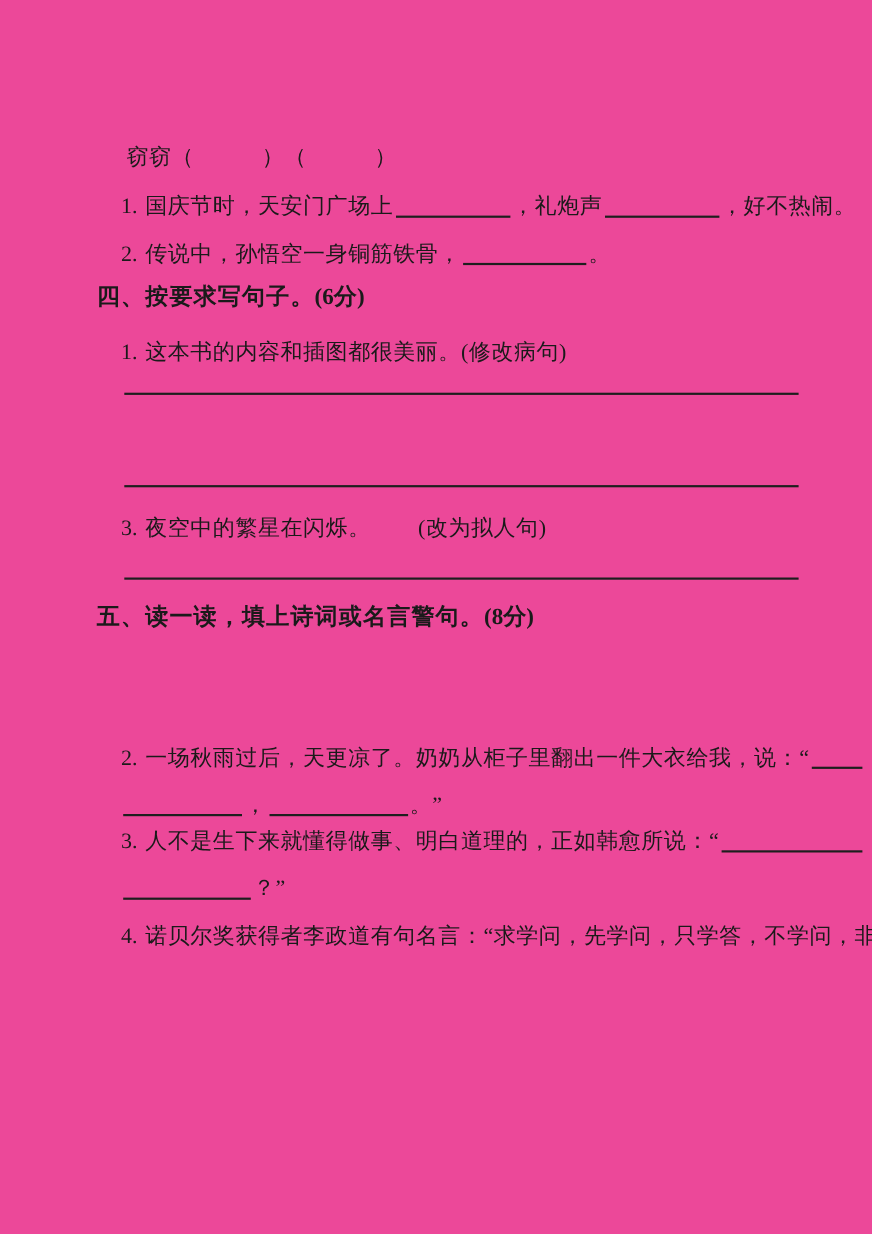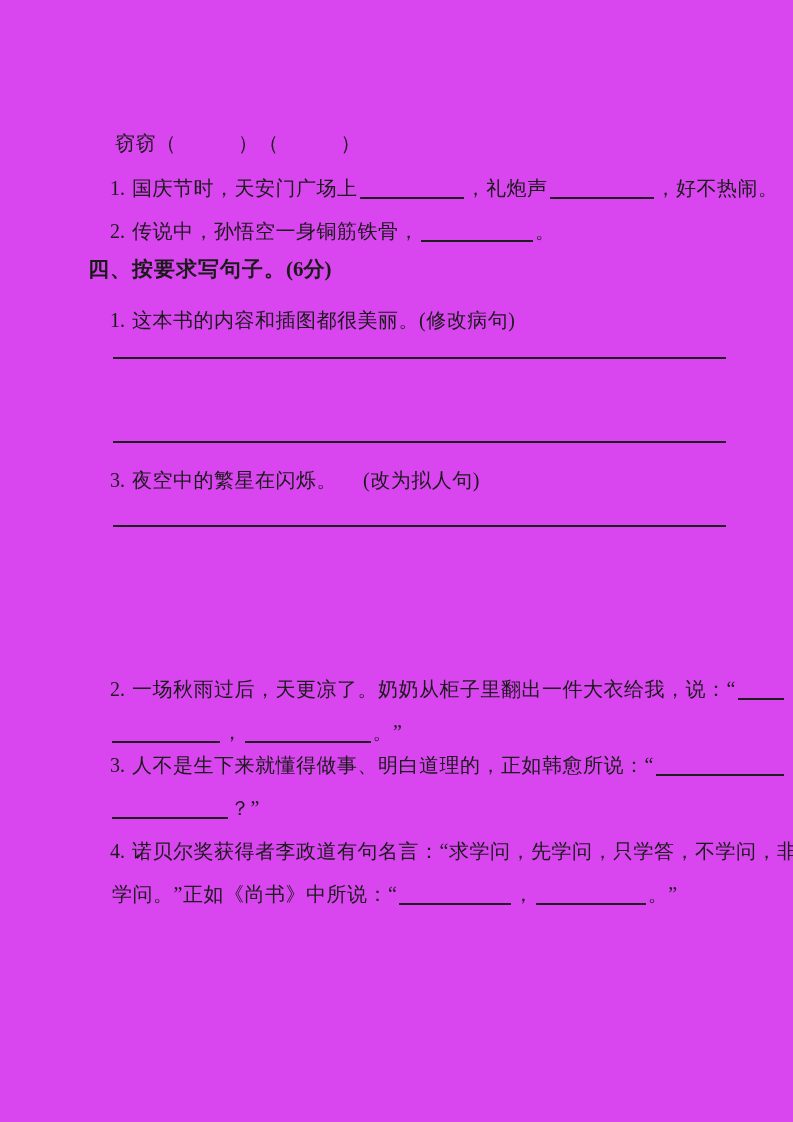--- a/index.html
+++ b/index.html
@@ -4,21 +4,21 @@
 <style>
   html,body{margin:0;padding:0;}
   body{
     width:793px;height:1122px;
     background:#f4f4f4;
     font-family:"Liberation Serif","DejaVu Sans",serif;
   }
   .page{
     position:relative;
     width:793px;height:1122px;
-    background:#d946ef;
+    background:#ec4899;
     color:#1a1a1a;
     overflow:hidden;
   }
   .line{
     position:absolute;
     font-size:20px;
     line-height:24px;
     white-space:nowrap;
     letter-spacing:0.5px;
   }
@@ -44,21 +44,21 @@
     vertical-align:-4px;
     margin:0 2px;
   }
   .answer-line{
     position:absolute;
     left:113px;
     width:613px;
     height:0;
     border-top:2px solid #1e1e1e;
   }
-  .note-gap{margin-left:26px;}
+  .note-gap{margin-left:43px;}
 </style>
 </head>
 <body>
 
 <div class="page">
 
   <div class="line" style="left:115px;top:131px">窃窃（　　　）（　　　）</div>
 
   <div class="line" style="left:110px;top:176px">
     <span class="num">1.</span><span>国庆节时，天安门广场上</span><span class="blank" style="width:104px"></span><span>，礼炮声</span><span class="blank" style="width:104px"></span><span>，好不热闹。</span>
@@ -77,37 +77,37 @@
   </div>
   <div class="answer-line" style="top:357px"></div>
 
   <div class="answer-line" style="top:441px"></div>
 
   <div class="line" style="left:110px;top:468px">
     <span class="num">3.</span><span>夜空中的繁星在闪烁。</span><span class="note-gap">(改为拟人句)</span>
   </div>
   <div class="answer-line" style="top:525px"></div>
 
+  <div class="line heading" style="left:88px;top:548px">
+    <span>五、读一读，填上诗词或名言警句。</span><span class="score">(8分)</span>
+  </div>
 
 
   <div class="line" style="left:110px;top:677px">
     <span class="num">2.</span><span>一场秋雨过后，天更凉了。奶奶从柜子里翻出一件大衣给我，说：“</span><span class="blank" style="width:46px"></span>
   </div>
   <div class="line" style="left:112px;top:720px">
     <span class="blank" style="width:108px;margin-left:0"></span><span>，</span><span class="blank" style="width:126px"></span><span>。”</span>
   </div>
 
   <div class="line" style="left:110px;top:753px">
     <span class="num">3.</span><span>人不是生下来就懂得做事、明白道理的，正如韩愈所说：“</span><span class="blank" style="width:128px"></span><span>，</span>
   </div>
   <div class="line" style="left:112px;top:796px">
     <span class="blank" style="width:116px;margin-left:0"></span><span>？”</span>
   </div>
 
   <div class="line" style="left:110px;top:839px">
     <span class="num">4.</span><span>诺贝尔奖获得者李政道有句名言：“求学问，先学问，只学答，不学问，非</span>
   </div>
-  <div class="line" style="left:112px;top:882px">
-    <span>学问。”正如《尚书》中所说：“</span><span class="blank" style="width:112px"></span><span>，</span><span class="blank" style="width:110px"></span><span>。”</span>
-  </div>
 
 
 </div>
 
 </body></html>

